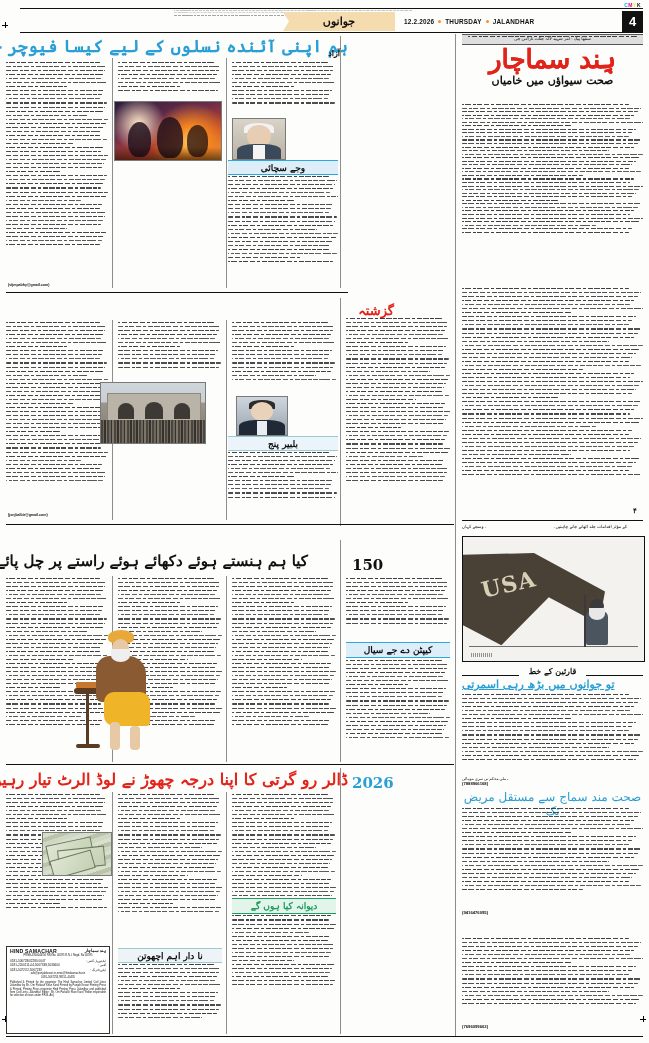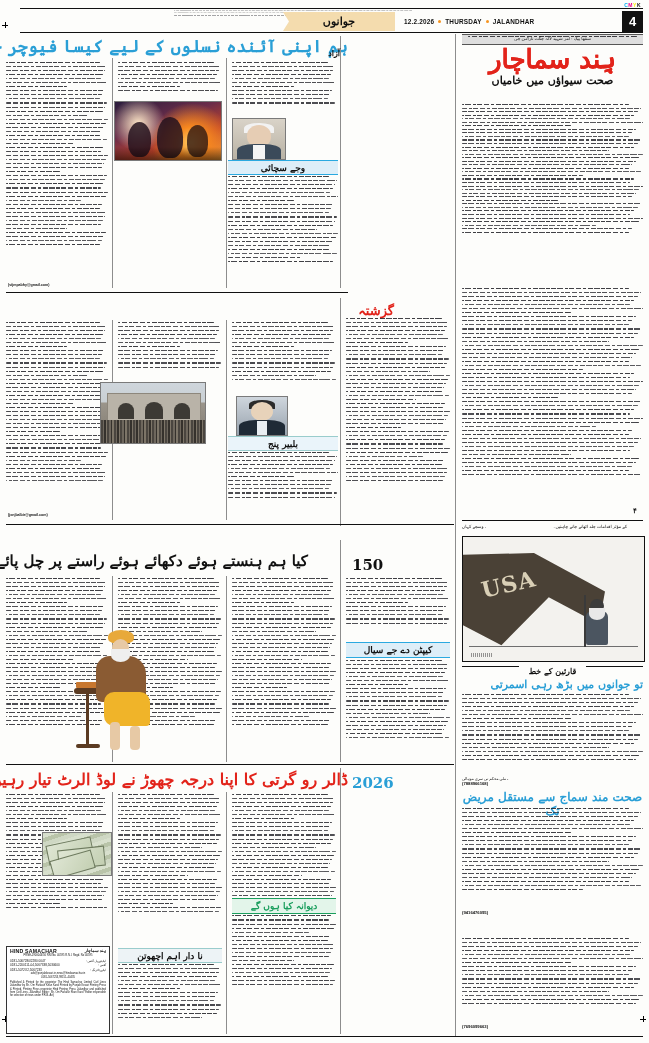--- a/index.html
+++ b/index.html
@@ -179,21 +179,21 @@
   .imprint .row{display:flex;justify-content:space-between;align-items:center;gap:2px;}
   .imprint .fine{font-size:2.6px;line-height:3.4px;text-align:justify;}
   .bignum{font-family:"DejaVu Serif",serif;font-weight:bold;}
 
   .crop{position:absolute;width:6px;height:6px;}
   .crop:before{content:"";position:absolute;left:2.5px;top:0;width:1px;height:6px;background:#000;}
   .crop:after{content:"";position:absolute;left:0;top:2.5px;width:6px;height:1px;background:#000;}
 
   .sep{position:absolute;background:#111;height:.9px;}
   .sepgray{position:absolute;background:#8d8d8d;width:.7px;}
-  .fancy{position:absolute;display:flex;align-items:flex-start;gap:10px;direction:rtl;}
+  .fancy{position:absolute;display:flex;align-items:flex-end;gap:10px;direction:rtl;}
   .fancy .ln{height:1px;background:#111;flex:1;}
 </style>
 </head>
 <body>
 
 <div class="page">
 
   <div class="crop" style="left:2px;top:22px;"></div>
   <div class="crop" style="left:640px;top:1016px;"></div>
   <div class="crop" style="left:2px;top:1016px;"></div>
@@ -1034,21 +1034,21 @@
     </div>
     <div style="position:absolute;left:8px;bottom:4px;width:22px;height:4px;opacity:.5;background:repeating-linear-gradient(90deg,#333 0 1px,transparent 1px 2px);"></div>
   </div>
 
   <div class="fancy" style="left:462px;top:666px;width:181px;">
     <div class="ln"></div>
     <div style="font-family:'DejaVu Serif',serif;font-weight:bold;font-size:8px;direction:rtl;color:#111;">قارئین کے خط</div>
     <div class="ln"></div>
   </div>
 
-  <div style="position:absolute;left:462px;top:678px;width:181px;text-align:right;direction:rtl;font-family:'DejaVu Serif',serif;font-weight:bold;font-size:11px;color:#2a9fd6;">تو جوانوں میں بڑھ رہی اسمرتی</div>
+  <div style="position:absolute;left:462px;top:678px;width:181px;text-align:left;direction:rtl;font-family:'DejaVu Serif',serif;font-weight:bold;font-size:11px;color:#2a9fd6;text-decoration:underline;">تو جوانوں میں بڑھ رہی اسمرتی</div>
 
   <div style="position:absolute;left:462px;top:694px;width:181px;height:84px;">
     <div class="lines" id="rc2">
         <i style="width:92%"></i>
         <i style="width:99%"></i>
         <i style="width:97%"></i>
         <i style="width:95%"></i>
         <i style="width:93%"></i>
         <i style="width:100%"></i>
         <i style="width:60%"></i>
@@ -1060,21 +1060,21 @@
         <i style="width:95%"></i>
         <i style="width:81%"></i>
         <i style="width:100%"></i>
         <i style="width:98%"></i>
         <i style="width:96%"></i>
       </div>
   </div>
   <div style="position:absolute;left:462px;top:776px;width:181px;text-align:left;direction:rtl;font-size:3.8px;color:#111;">- ملی محکم تی سری موہالی</div>
   <div style="position:absolute;left:462px;top:781px;width:181px;text-align:left;direction:ltr;font-size:4.2px;font-weight:bold;color:#111;">(7888966168)</div>
 
-  <div style="position:absolute;left:462px;top:790px;width:181px;text-align:center;direction:rtl;font-family:'DejaVu Serif',serif;font-weight:bold;font-size:12px;color:#2a9fd6;">صحت مند سماج سے مستقل مریض تک</div>
+  <div style="position:absolute;left:462px;top:790px;width:181px;text-align:center;direction:rtl;font-family:'DejaVu Serif',serif;font-weight:normal;font-size:12px;color:#2a9fd6;">صحت مند سماج سے مستقل مریض تک</div>
   <div style="position:absolute;left:462px;top:808px;width:181px;height:102px;">
     <div class="lines" id="rc3">
         <i style="width:92%"></i>
         <i style="width:99%"></i>
         <i style="width:97%"></i>
         <i style="width:95%"></i>
         <i style="width:93%"></i>
         <i style="width:100%"></i>
         <i style="width:60%"></i>
         <i style="width:96%"></i>

